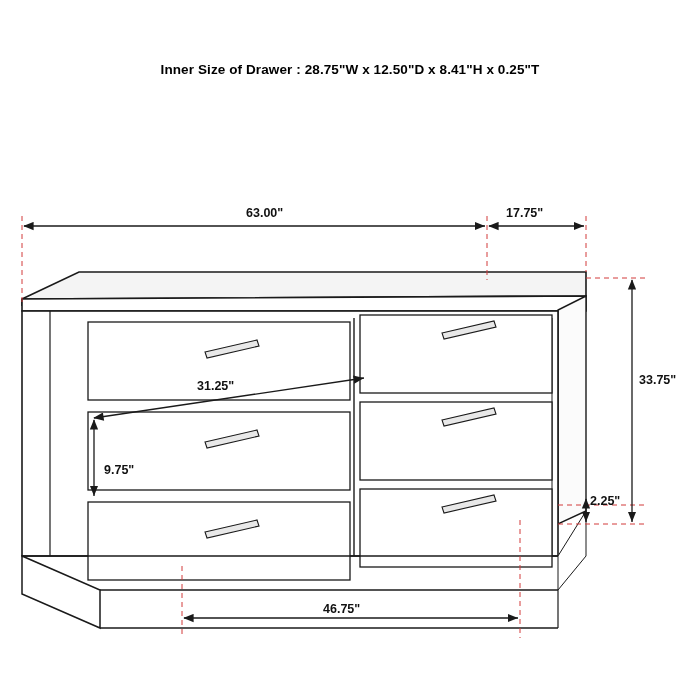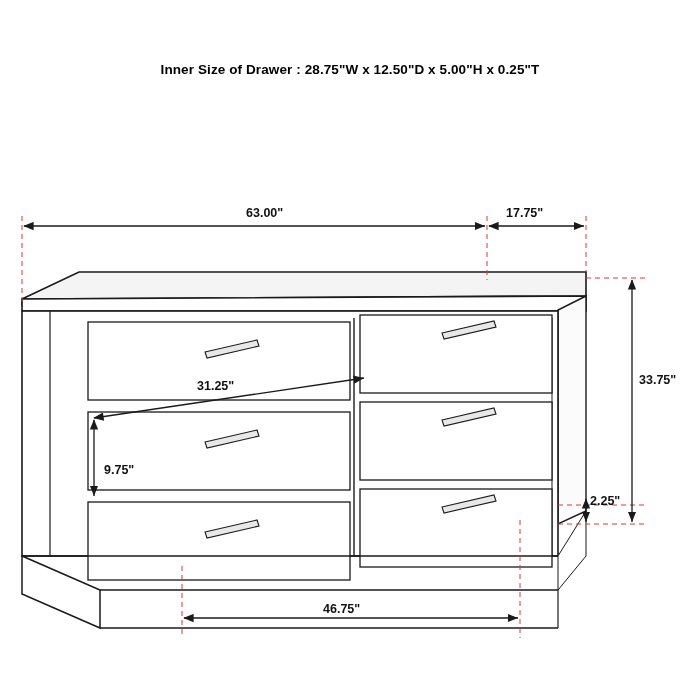--- a/index.html
+++ b/index.html
@@ -51,21 +51,21 @@
   .lbl-3125 { left: 197px; top: 379px; }
   .lbl-975  { left: 104px; top: 463px; }
   .lbl-225  { left: 590px; top: 494px; }
   .lbl-4675 { left: 323px; top: 602px; }
 </style>
 </head>
 <body>
 
 <div id="stage">
 
-  <div class="title">Inner Size of Drawer : 28.75"W x 12.50"D x 5.00"H x 0.25"T</div>
+  <div class="title">Inner Size of Drawer : 28.75"W x 12.50"D x 8.41"H x 0.25"T</div>
 
   <svg class="diagram" viewBox="0 0 700 700">
 
     <g fill="none" stroke="#1a1a1a" stroke-width="1.6">
 
       <polygon points="22,299 79,272 586,272 586,296" fill="#f4f4f4" stroke="#1a1a1a" stroke-width="1.6"></polygon>
       <line x1="22" y1="299" x2="22" y2="306"></line>
       <polygon points="22,299 22,311 586,311 586,296" fill="#ffffff" stroke="#1a1a1a" stroke-width="1.6"></polygon>
 
       <polygon points="586,296 586,511 558,524 558,310" fill="#fbfbfb" stroke="#1a1a1a" stroke-width="1.4"></polygon>

